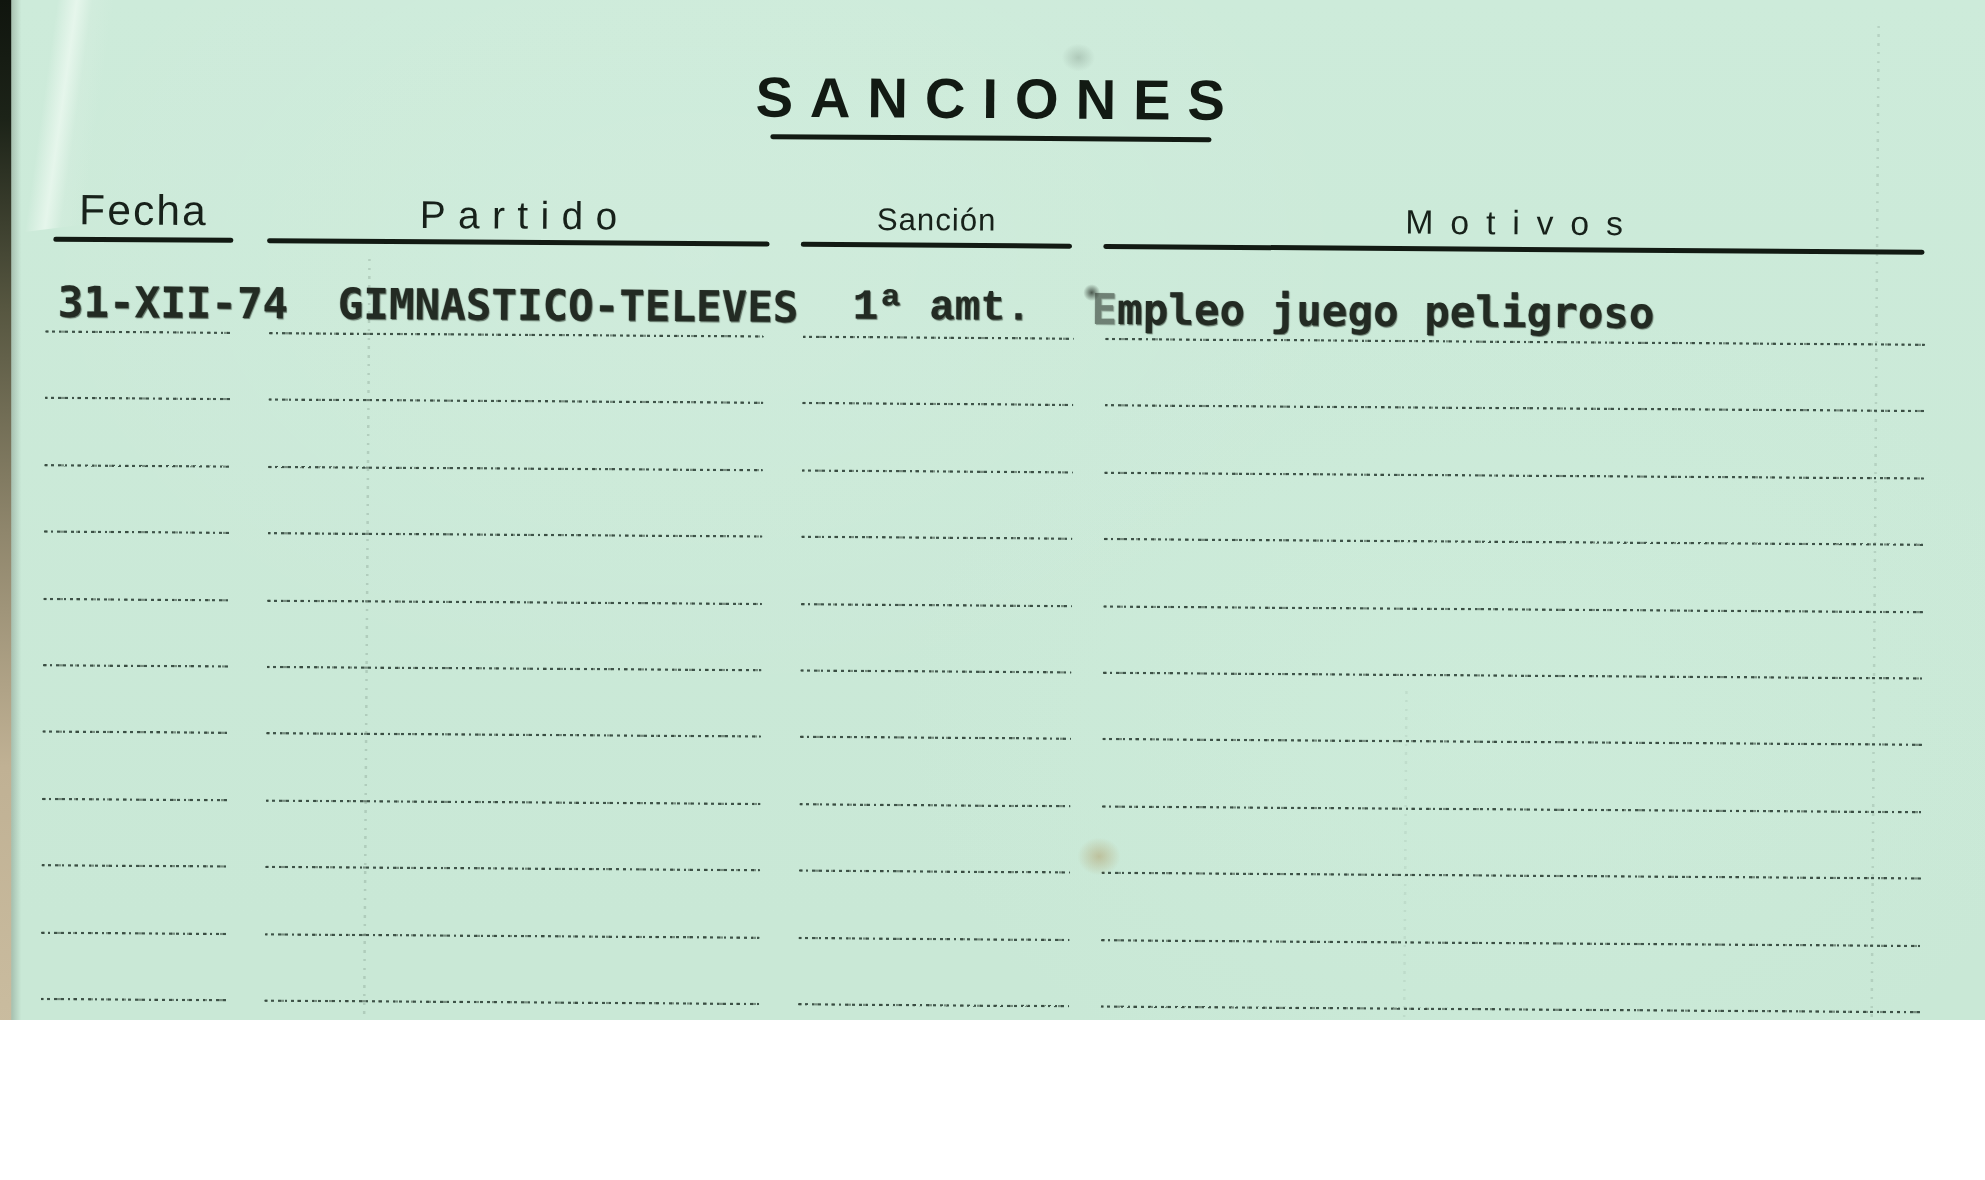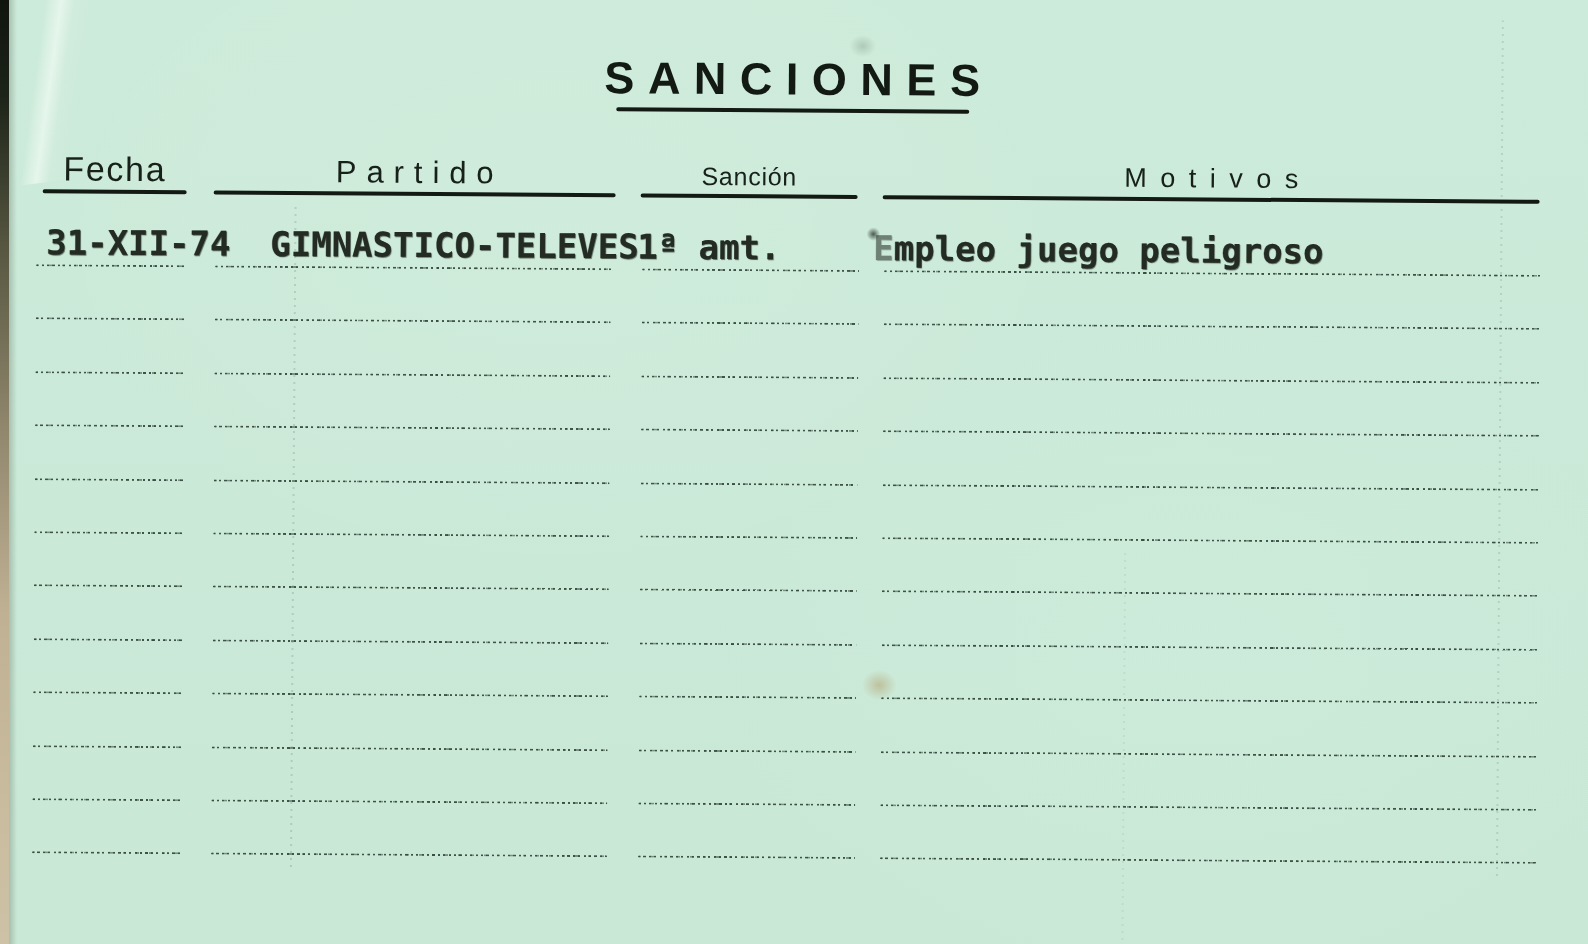--- a/index.html
+++ b/index.html
@@ -1,19 +1,19 @@
 <!DOCTYPE html>
 <html style="--card_bg: #cdebda; --print_ink: #121a13; --typewriter_ink: #232b23; --ruled_dot: #20332a; --edge_shadow: #10150e; --edge_tan: #c0b194;"><head>
 <meta charset="utf-8">
 <style>
   html,body{margin:0;padding:0;}
   body{width:1588px;height:944px;font-family:"Liberation Sans",sans-serif;}
 
   .scan{
-    position:relative;width:1588px;height:944px;overflow:hidden;
+    position:relative;width:1588px;height:816px;overflow:hidden;
     background:
       radial-gradient(900px 600px at 35% 25%, rgba(255,255,255,.07), transparent 65%),
       radial-gradient(700px 500px at 75% 70%, rgba(210,240,222,.35), transparent 70%),
       linear-gradient(180deg, var(--card_bg), #c9e8d6 90%);
   }
 
   
   .edge-left{
     position:absolute;left:0;top:0;width:9px;height:944px;z-index:9;
     background:linear-gradient(180deg,
@@ -71,21 +71,21 @@
 
   
   .tw{
     position:absolute;top:15px;line-height:1;white-space:pre;
     font-family:"DejaVu Sans Mono","Liberation Mono",monospace;
     font-weight:700;font-size:34px;color:var(--typewriter_ink);
     text-shadow:.7px .9px .8px rgba(25,35,25,.6), -.4px 0 .6px rgba(25,35,25,.35);
   }
   .c-fecha  {left:48px;}
   .c-partido{left:272px;}
-  .c-sancion{left:639px;}
+  .c-sancion{left:684px;font-family:Liberation Mono, monospace;}
   .c-motivos{left:875px;}
   .tw i{font-style:normal;}
   .tw .faded{opacity:.55;}
 
   
   .vl{position:absolute;width:2px;opacity:.3;
     background-image:repeating-linear-gradient(180deg, rgba(30,48,36,.5) 0 2px, transparent 2px 7px);}
   .vl1{left:296px; top:205px;height:660px;}
   .vl2{left:1502px;top:10px; height:858px;opacity:.26;}
   .vl3{left:1128px;top:545px;height:395px;opacity:.14;}

